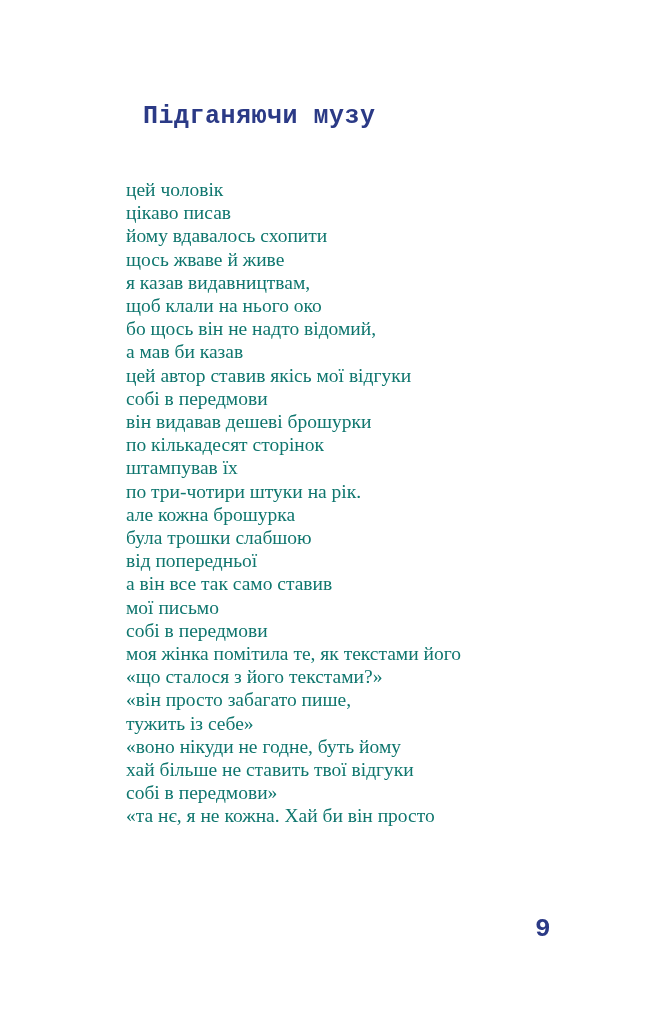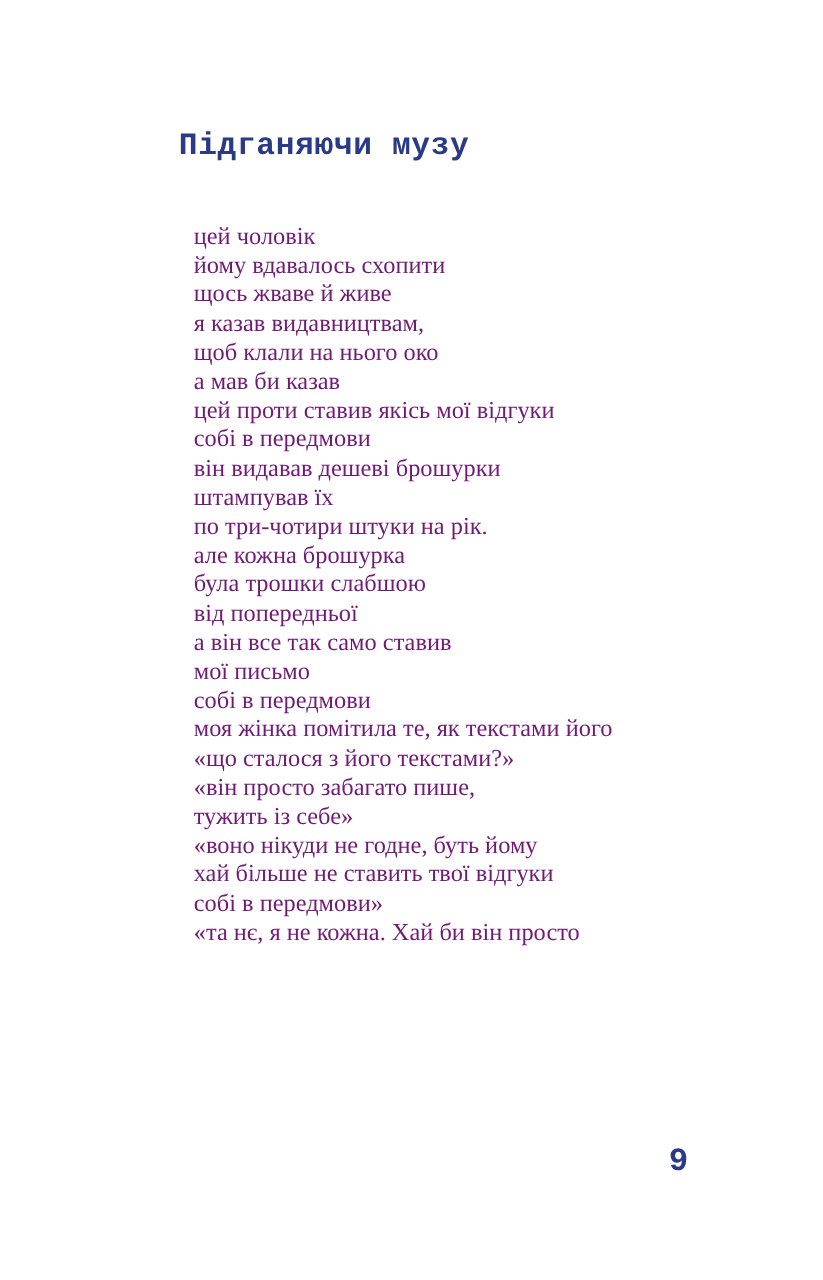--- a/index.html
+++ b/index.html
@@ -23,24 +23,24 @@
     font-family: "Liberation Mono", monospace;
     font-weight: bold;
     font-size: 25px;
     line-height: 1.25;
     letter-spacing: 0.5px;
     color: #2b3a86;
     white-space: nowrap;
   }
   .poem-body {
     position: absolute;
-    left: 155px;
+    left: 126px;
     top: 178px;
     width: 480px;
-    color: #701a75;
+    color: #0f766e;
     font-size: 19.5px;
     line-height: 23.2px;
   }
   .poem-line {
     white-space: nowrap;
   }
   .page-number {
     position: absolute;
     left: 535px;
     top: 915px;
@@ -52,28 +52,31 @@
   }
 </style>
 </head>
 <body>
 
 <div class="page">
   <h1 class="poem-title">Підганяючи музу</h1>
 
   <div class="poem-body">
       <div class="poem-line">цей чоловік</div>
+      <div class="poem-line">цікаво писав</div>
       <div class="poem-line">йому вдавалось схопити</div>
       <div class="poem-line">щось жваве й живе</div>
       <div class="poem-line">я казав видавництвам,</div>
       <div class="poem-line">щоб клали на нього око</div>
+      <div class="poem-line">бо щось він не надто відомий,</div>
       <div class="poem-line">а мав би казав</div>
-      <div class="poem-line">цей проти ставив якісь мої відгуки</div>
+      <div class="poem-line">цей автор ставив якісь мої відгуки</div>
       <div class="poem-line">собі в передмови</div>
       <div class="poem-line">він видавав дешеві брошурки</div>
+      <div class="poem-line">по кількадесят сторінок</div>
       <div class="poem-line">штампував їх</div>
       <div class="poem-line">по три-чотири штуки на рік.</div>
       <div class="poem-line">але кожна брошурка</div>
       <div class="poem-line">була трошки слабшою</div>
       <div class="poem-line">від попередньої</div>
       <div class="poem-line">а він все так само ставив</div>
       <div class="poem-line">мої письмо</div>
       <div class="poem-line">собі в передмови</div>
       <div class="poem-line">моя жінка помітила те, як текстами його</div>
       <div class="poem-line">«що сталося з його текстами?»</div>

